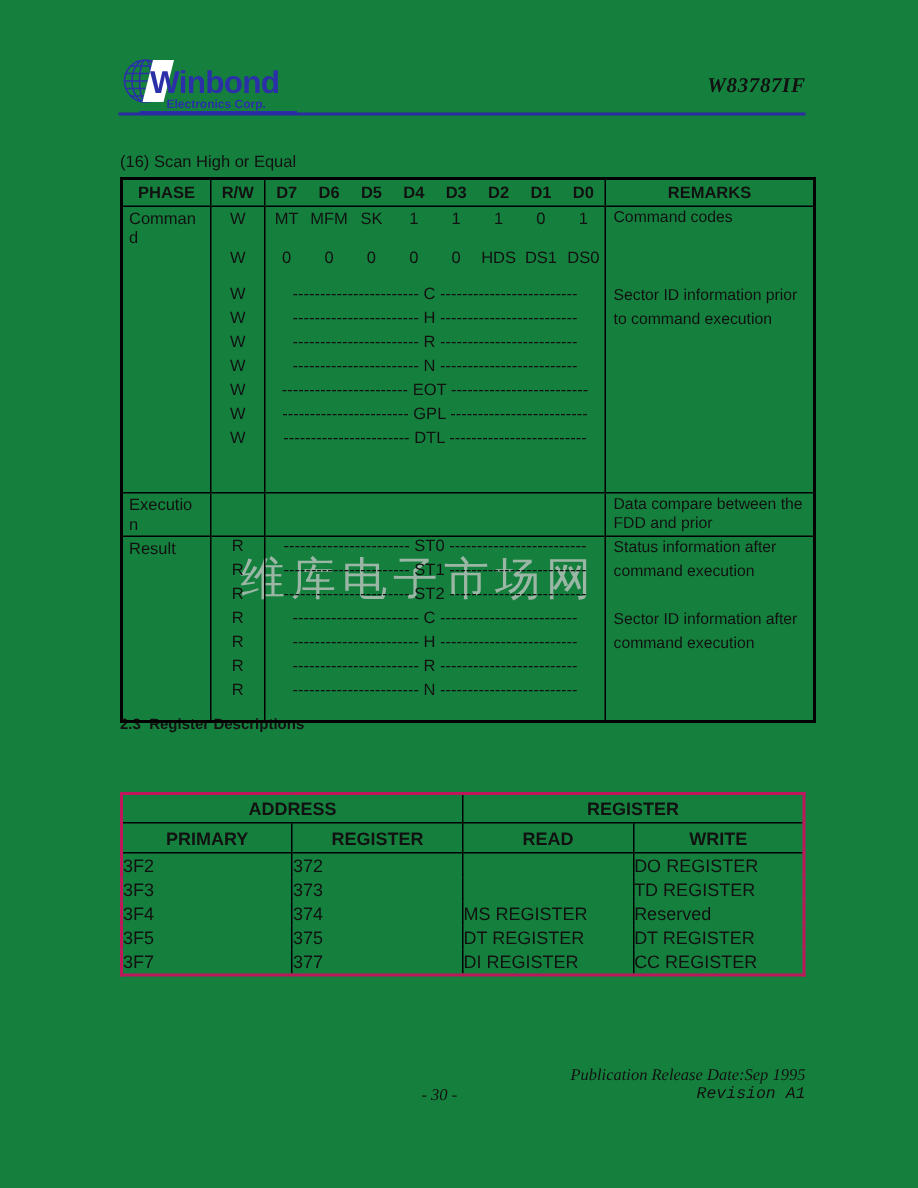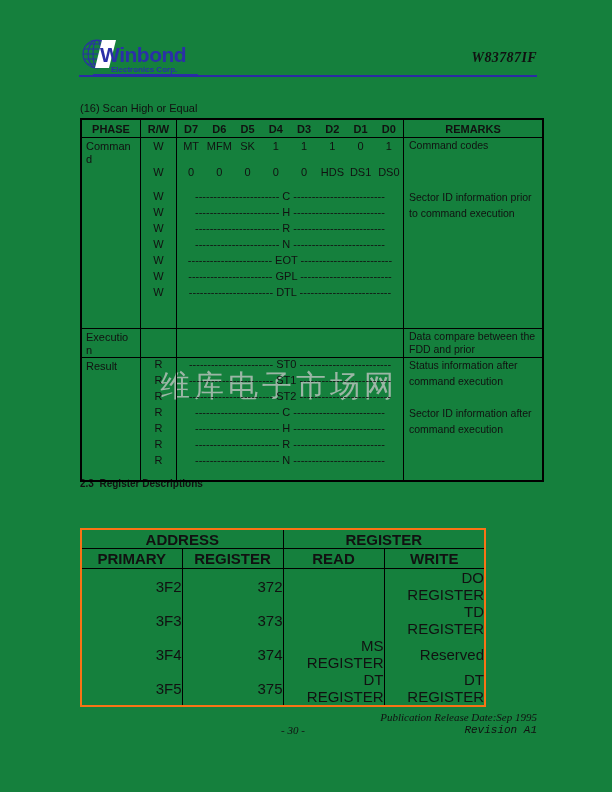--- a/index.html
+++ b/index.html
@@ -47,25 +47,25 @@
   .cell-bits{text-align:center;overflow:hidden;white-space:nowrap;line-height:13px;}
   .cell-remarks{padding:1px 2px 0 5px !important;font-size:10.5px;line-height:12.5px;}
   .phase-start td{border-top:1px solid #000;}
   .r-bits1 td{height:26px;padding-top:2px;}
   .r-bits2 td{height:23px;}
   .r-dash td{height:15px;}
   .r-dash-last td{height:25px;}
   .r-spacer td{height:25px;}
   .r-exec td{height:26px;}
   
-  .reg-table{position:absolute;left:80px;top:528px;width:406px;font-size:15px;border:2px solid #f97316;}
+  .reg-table{position:absolute;left:80px;top:528px;width:457px;font-size:12px;border:2px solid #be185d;}
   .reg-table th,.reg-table td{border:1px solid #000;color:#111;vertical-align:middle;padding:0;}
   .reg-table .reg-group th{height:18px;font-weight:bold;text-align:center;}
   .reg-table .reg-cols th{height:19px;font-weight:bold;text-align:center;}
-  .reg-table tbody td{height:16px;text-align:right;border-top:none;border-bottom:none;}
+  .reg-table tbody td{height:16px;text-align:left;border-top:none;border-bottom:none;}
   .rc-primary{width:92px;} .rc-secondary{width:82px;} .rc-read{width:139px;} .rc-write{width:144px;}
   
   .footer-release{
     position:absolute;right:75px;top:711px;
     font-family:"Liberation Serif",serif;font-style:italic;font-size:11px;color:#111;
   }
   .footer-page{
     position:absolute;left:281px;top:724px;
     font-family:"Liberation Serif",serif;font-style:italic;font-size:11px;color:#111;
   }
@@ -283,20 +283,26 @@
           <td>374</td>
           <td>MS REGISTER</td>
           <td>Reserved</td>
         </tr>
         <tr>
           <td>3F5</td>
           <td>375</td>
           <td>DT REGISTER</td>
           <td>DT REGISTER</td>
         </tr>
+        <tr>
+          <td>3F7</td>
+          <td>377</td>
+          <td>DI REGISTER</td>
+          <td>CC REGISTER</td>
+        </tr>
       </tbody>
   </table>
 
   <div class="footer-release">Publication Release Date:Sep 1995</div>
   <div class="footer-page">- 30 -</div>
   <div class="footer-rev">Revision A1</div>
 
 </div>
 
 </body></html>

